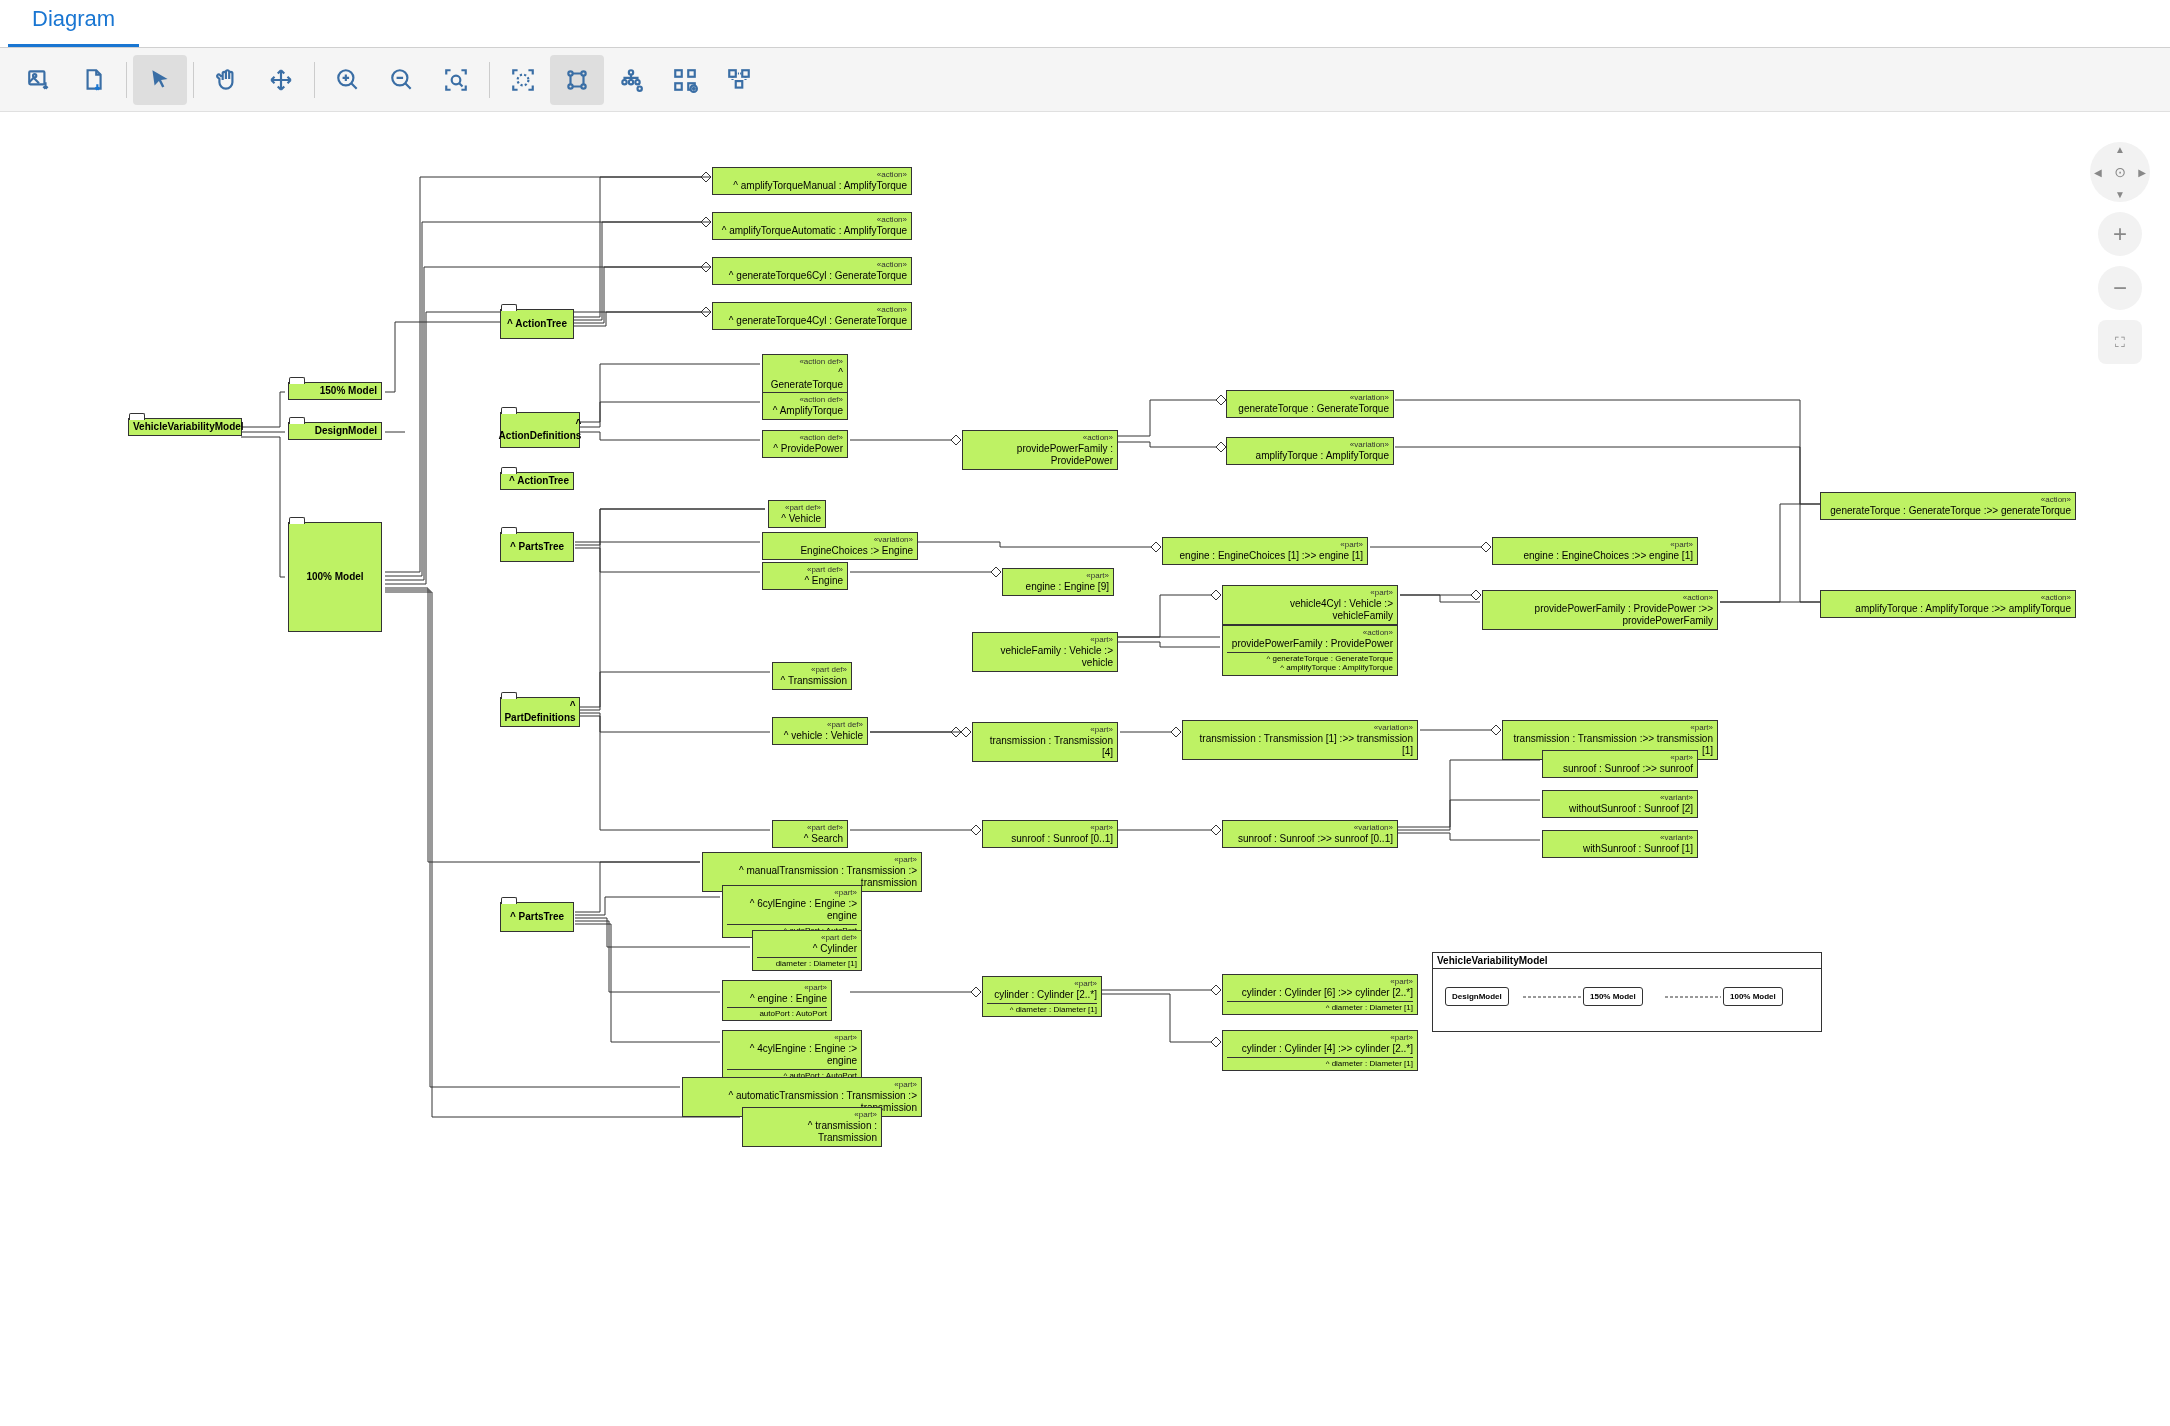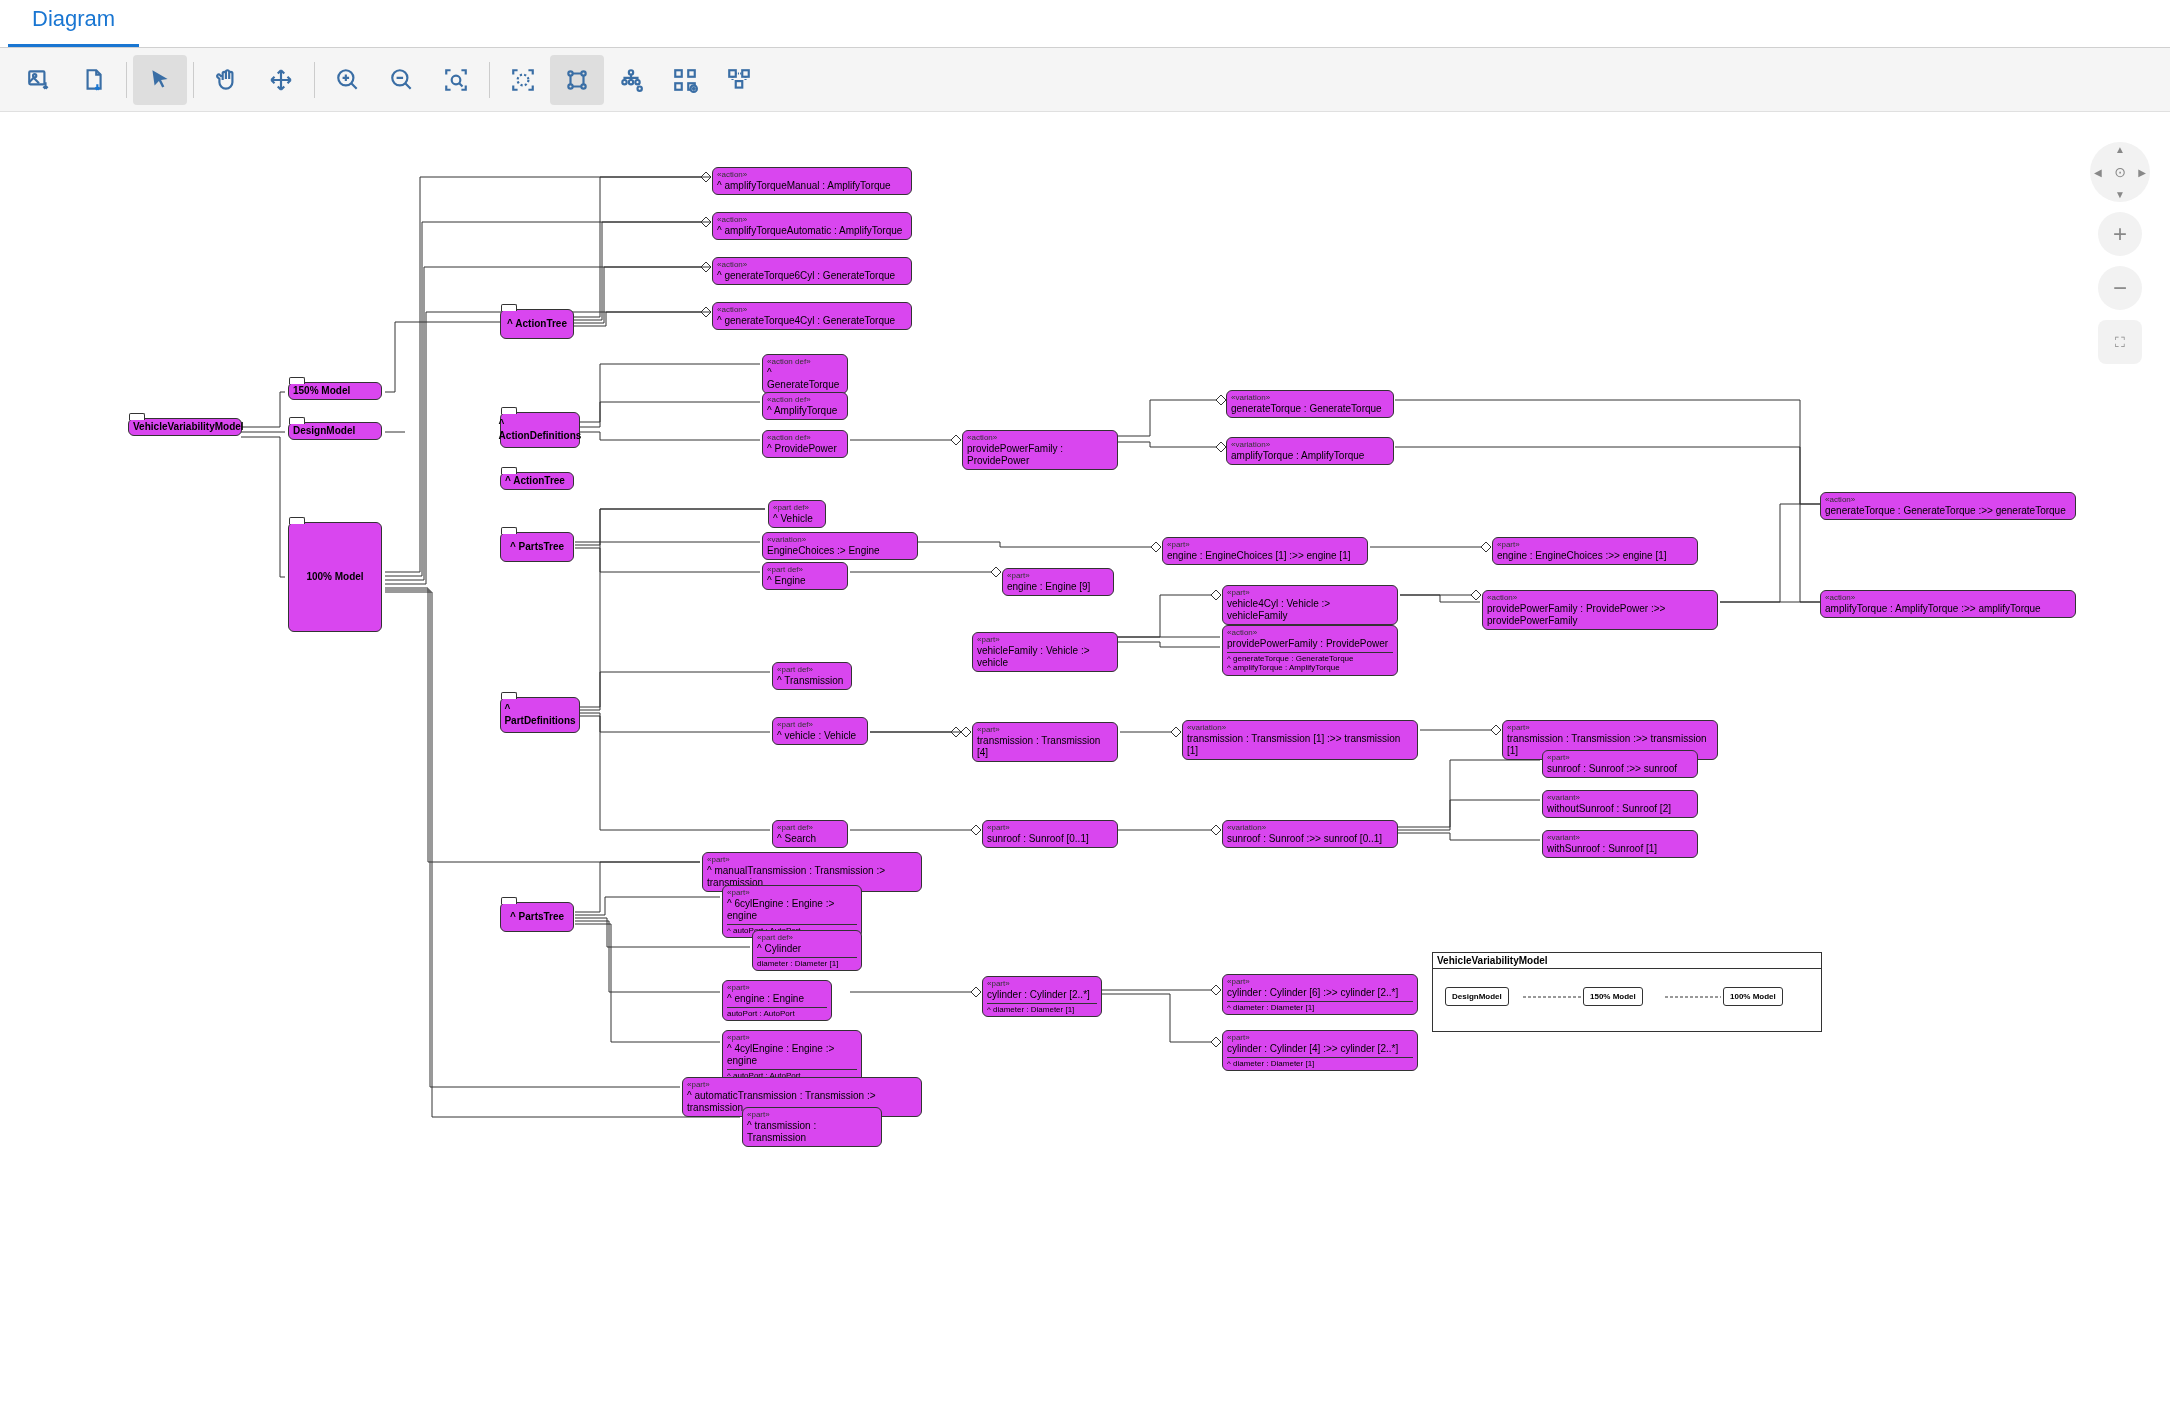--- a/index.html
+++ b/index.html
@@ -73,26 +73,26 @@
   position: absolute;
   left: 0;
   top: 112px;
   width: 2170px;
   height: 1314px;
   overflow: hidden;
   background: #fff;
 }
 .node {
   position: absolute;
-  background: #d946ef;
+  background: #bef264;
   border: 1px solid #333;
-  border-radius: 6px;
+  border-radius: 0;
   font-size: 10px;
   padding: 2px 4px;
-  text-align: left;
+  text-align: right;
   line-height: 1.2;
 }
 .node .stereo { font-size: 8px; color: #333; }
 .node .compart { border-top: 1px solid #333; font-size: 8px; margin-top: 2px; padding-top: 1px; }
 .node.folder::before {
   content:"";
   position:absolute;
   top:-6px; left:0;
   width:14px; height:6px;
   border:1px solid #333;
@@ -357,21 +357,21 @@
 
   <div class="node folder" style="left:128px;top:306px;width:114px;font-weight:bold">VehicleVariabilityModel</div>
   <div class="node folder" style="left:288px;top:270px;width:94px;font-weight:bold">150% Model</div>
   <div class="node folder" style="left:288px;top:310px;width:94px;font-weight:bold">DesignModel</div>
   <div class="node folder" style="left:288px;top:410px;width:94px;height:110px;font-weight:bold;display:flex;align-items:center;justify-content:center">100% Model</div>
 
   <div class="node folder" style="left:500px;top:197px;width:74px;height:30px;font-weight:bold;display:flex;align-items:center;justify-content:center">^ ActionTree</div>
   <div class="node folder" style="left:500px;top:300px;width:80px;height:36px;font-weight:bold;display:flex;align-items:center;justify-content:center">^ ActionDefinitions</div>
   <div class="node folder" style="left:500px;top:360px;width:74px;font-weight:bold">^ ActionTree</div>
   <div class="node folder" style="left:500px;top:420px;width:74px;height:30px;font-weight:bold;display:flex;align-items:center;justify-content:center">^ PartsTree</div>
-  <div class="node folder" style="left:500px;top:585px;width:80px;height:36px;font-weight:bold;display:flex;align-items:center;justify-content:center">^ PartDefinitions</div>
+  <div class="node folder" style="left:500px;top:585px;width:80px;height:30px;font-weight:bold;display:flex;align-items:center;justify-content:center">^ PartDefinitions</div>
   <div class="node folder" style="left:500px;top:790px;width:74px;height:30px;font-weight:bold;display:flex;align-items:center;justify-content:center">^ PartsTree</div>
 
   <div class="node" style="left:712px;top:55px;width:200px">
       <div class="stereo">«action»</div>
       <div>^ amplifyTorqueManual : AmplifyTorque</div>
     </div>
   <div class="node" style="left:712px;top:100px;width:200px">
       <div class="stereo">«action»</div>
       <div>^ amplifyTorqueAutomatic : AmplifyTorque</div>
     </div>

